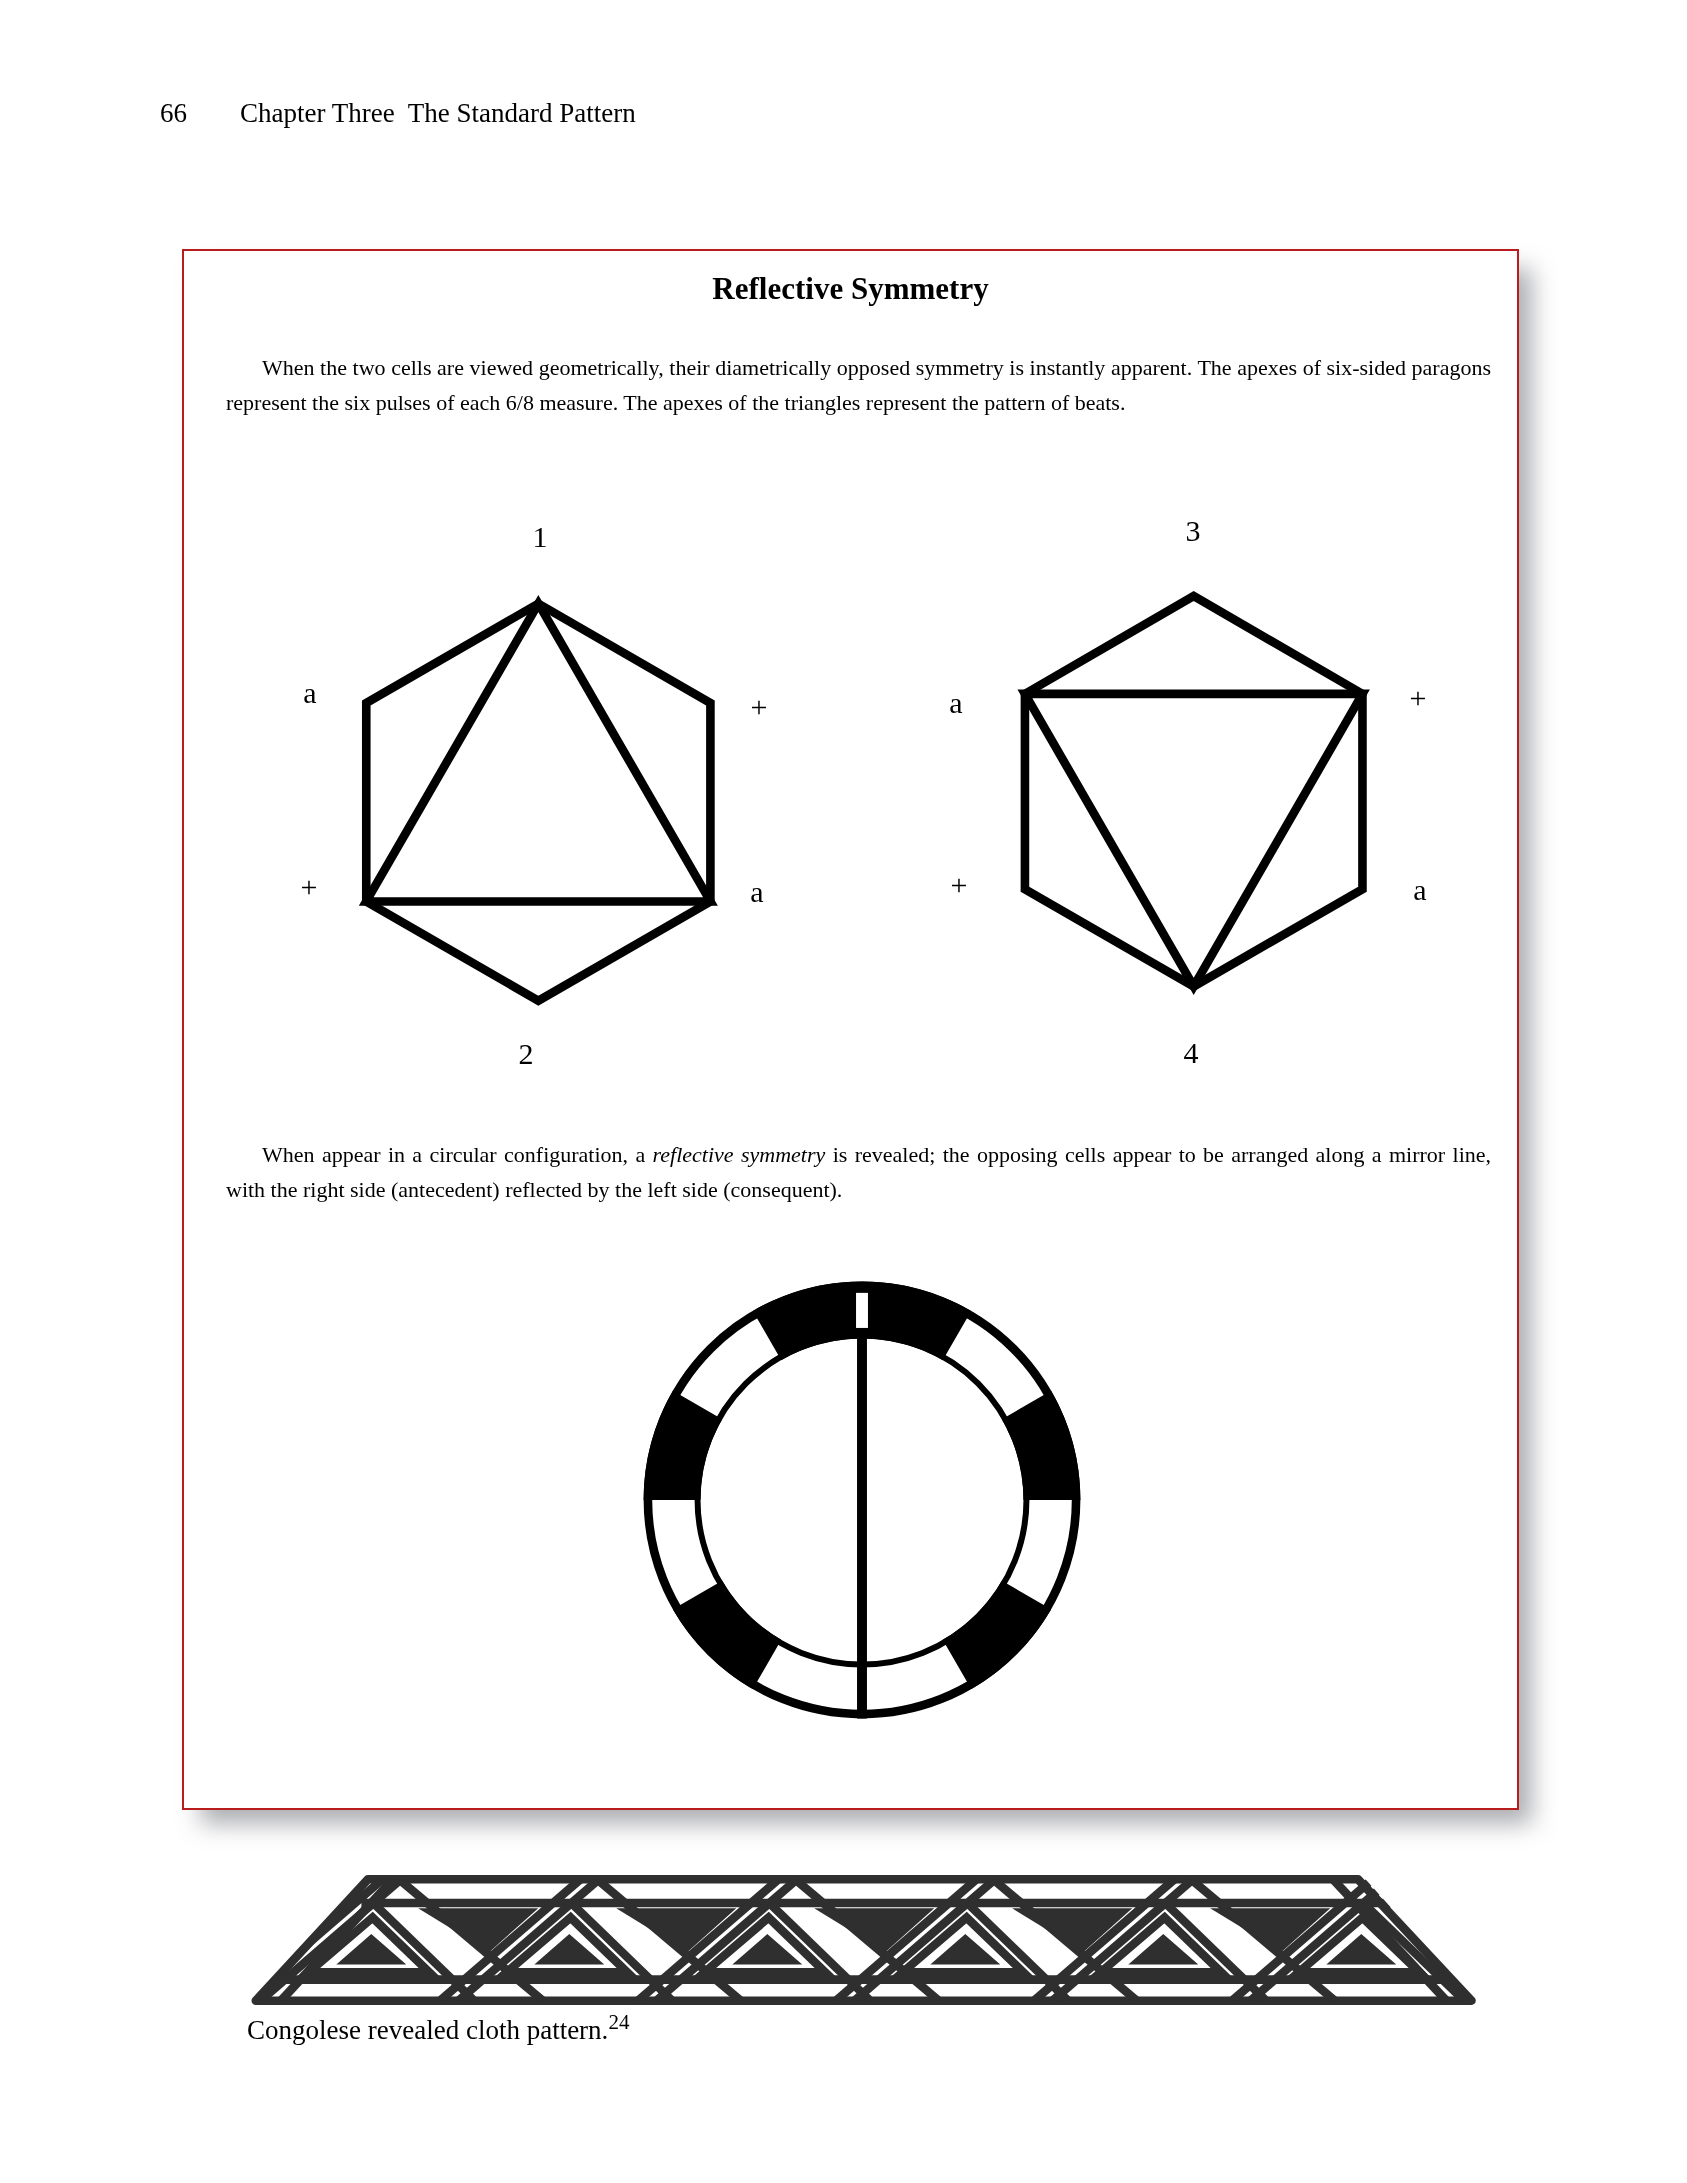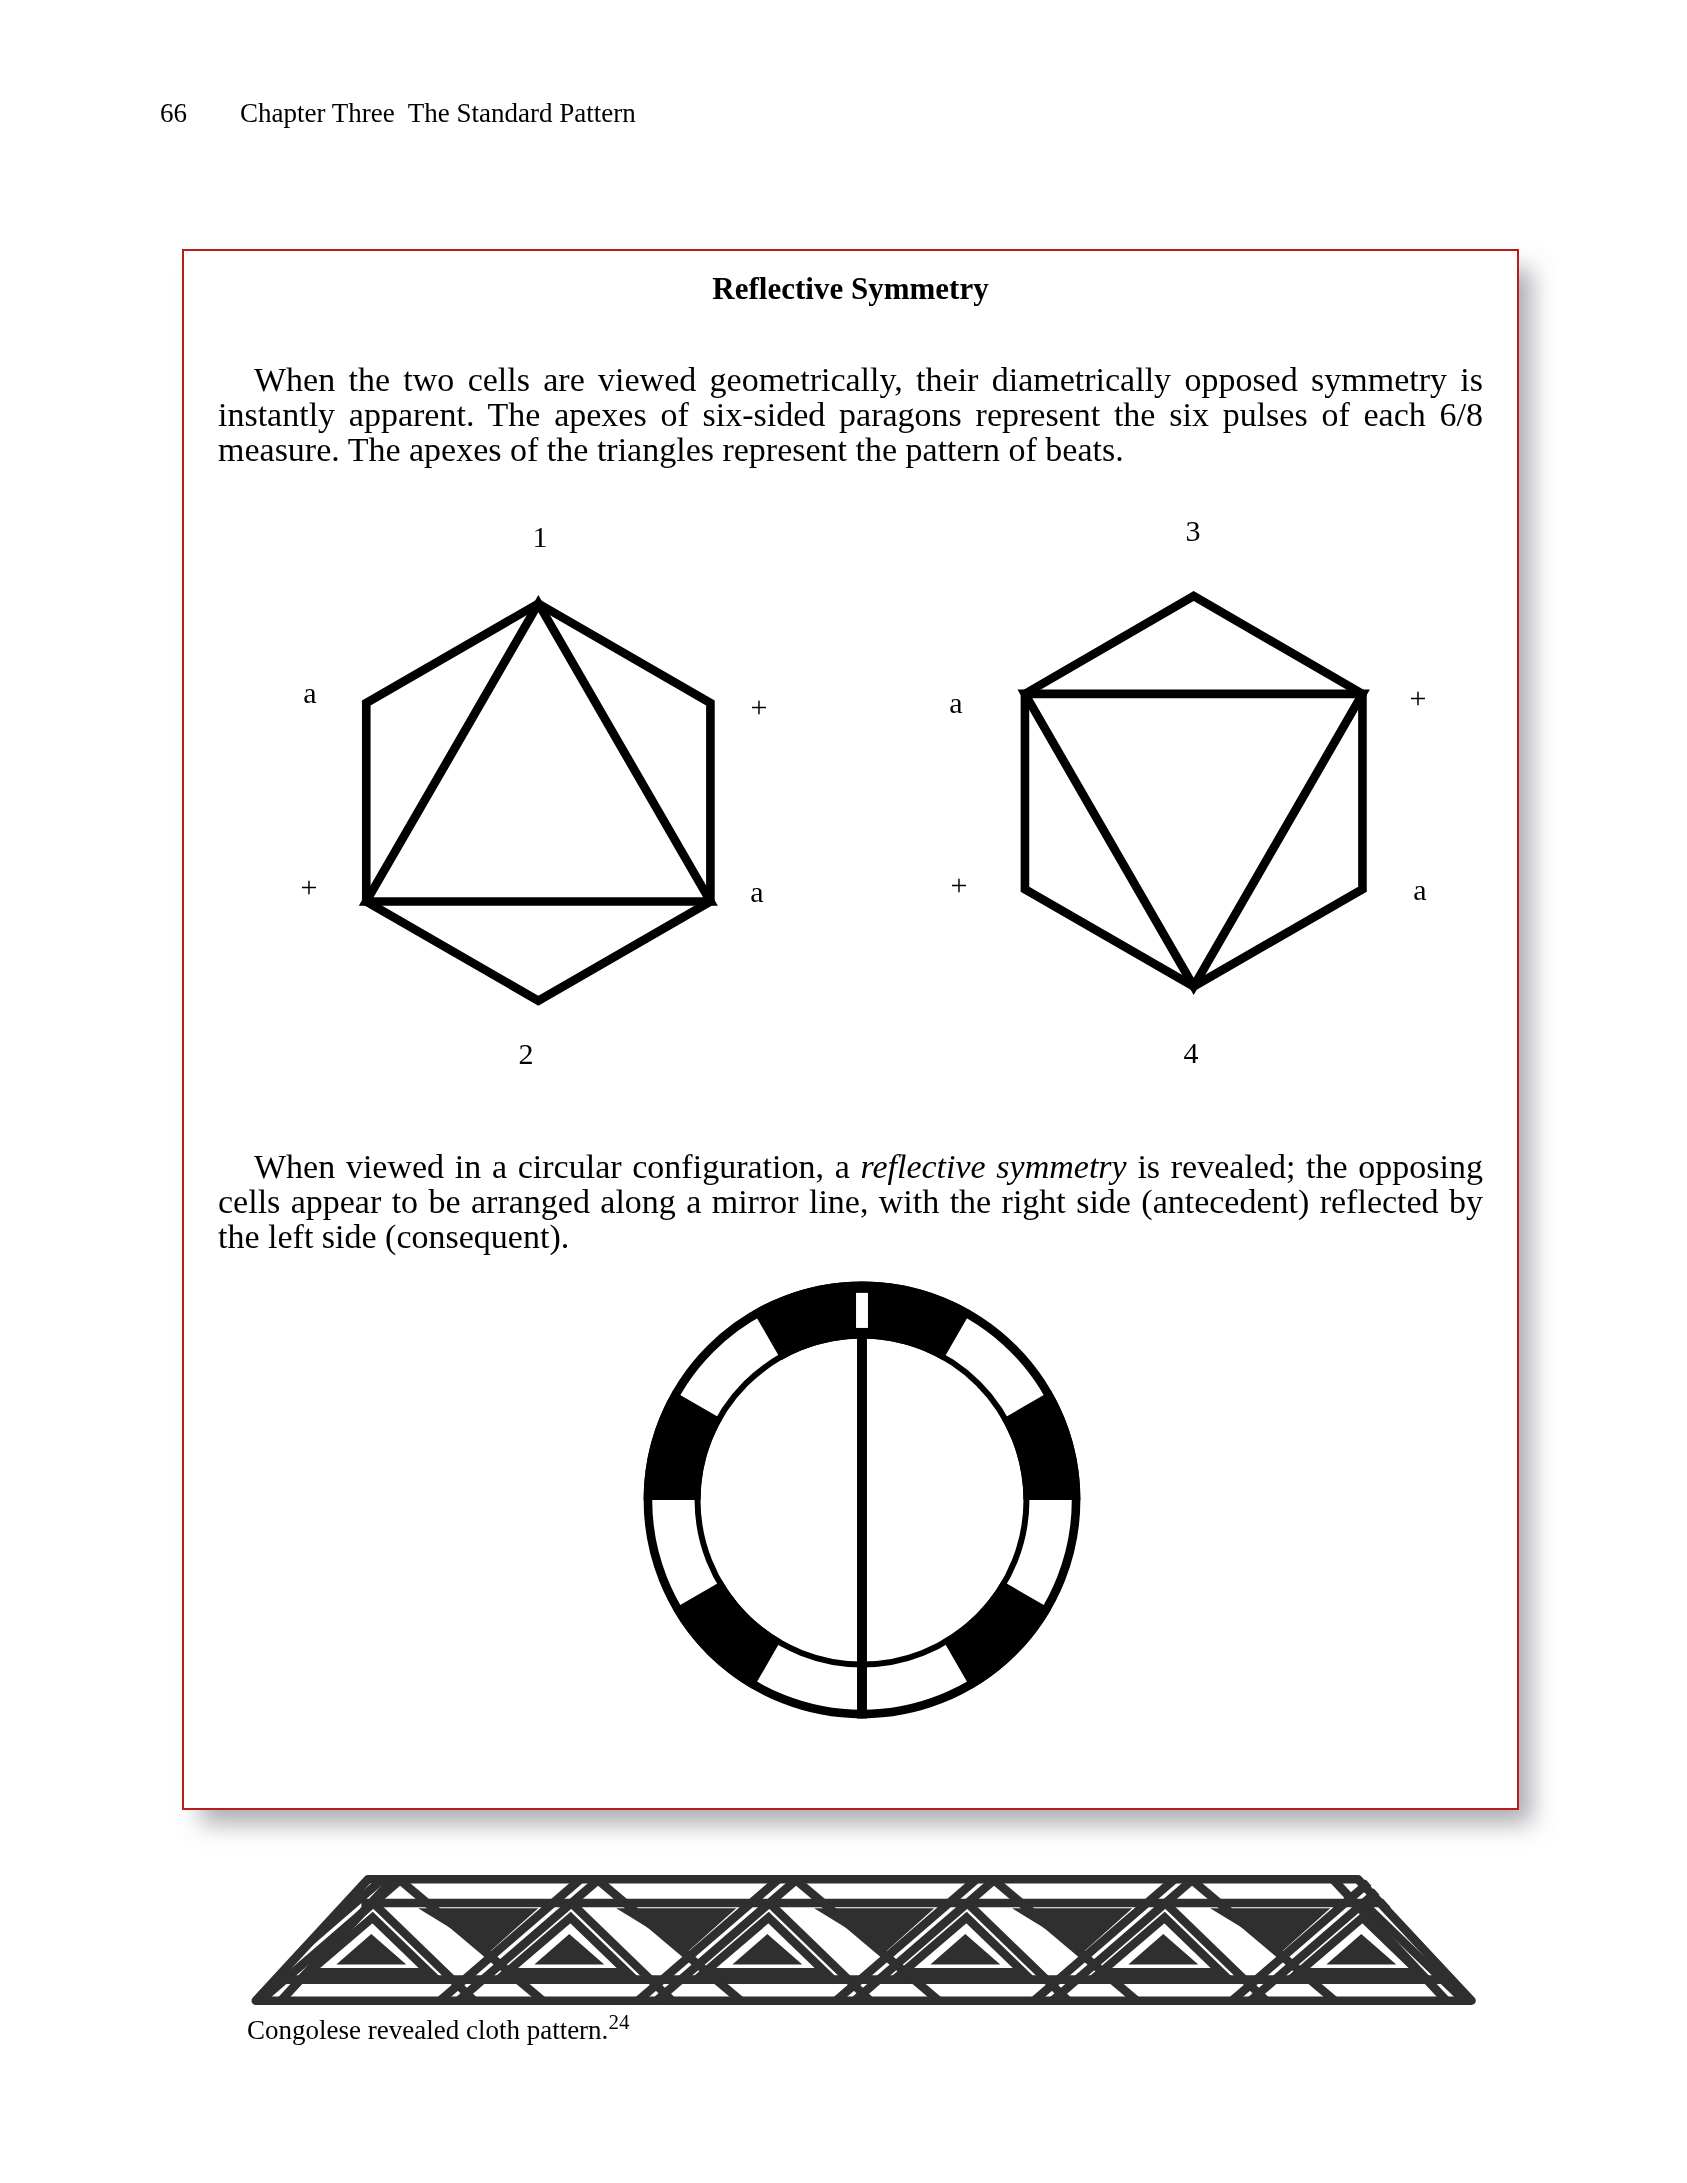--- a/index.html
+++ b/index.html
@@ -24,22 +24,22 @@
     background:#fff;
     border:2px solid #b91c1c;
     box-shadow:16px 17px 22.5px -2.6px rgba(90,92,100,0.5);
     box-sizing:border-box;
   }
   #panel-title{
     position:absolute;left:0;right:0;top:20px;
     text-align:center;font-size:31px;font-weight:bold;
   }
   .body-par{
-    position:absolute;left:34px;width:1265px;
-    font-size:34px;line-height:35px;
+    position:absolute;left:42px;width:1265px;
+    font-size:22px;line-height:35px;
     text-align:justify;text-indent:36px;
   }
   #paragraph-1{top:77px;}
   #paragraph-2{top:864px;}
   #paragraph-2 .ital{font-style:italic;}
   
   .fig-svg{position:absolute;overflow:visible;}
   .fig-label{
     position:absolute;font-size:30px;line-height:30px;
     transform:translate(-50%,-50%);white-space:nowrap;
@@ -56,21 +56,21 @@
 
 <div id="page">
 
   <div id="running-head"><span class="pageno">66</span><span>Chapter Three  The Standard Pattern</span></div>
 
   <div id="panel">
     <div id="panel-title">Reflective Symmetry</div>
 
     <p id="paragraph-1" class="body-par">When the two cells are viewed geometrically, their diametrically opposed symmetry is instantly apparent. The apexes of six-sided paragons represent the six pulses of each 6/8 measure. The apexes of the triangles represent the pattern of beats.</p>
 
-    <p id="paragraph-2" class="body-par"><span>When viewed in a circular configuration, a </span><span class="ital">reflective symmetry</span><span> is revealed; the opposing cells appear to be arranged along a mirror line, with the right side (antecedent) reflected by the left side (consequent).</span></p>
+    <p id="paragraph-2" class="body-par"><span>When appear in a circular configuration, a </span><span class="ital">reflective symmetry</span><span> is revealed; the opposing cells appear to be arranged along a mirror line, with the right side (antecedent) reflected by the left side (consequent).</span></p>
   </div>
 
   <svg class="fig-svg" style="left:344px;top:595px;" width="364" height="417" viewBox="0 0 550 630">
     <polygon points="274,13 534,163 534,463 274,613 14,463 14,163" fill="none" stroke="#000" stroke-width="13" stroke-linejoin="miter"></polygon>
     <polygon points="274,13 14,463 534,463" fill="none" stroke="#000" stroke-width="13" stroke-linejoin="miter"></polygon>
   </svg>
   <div class="fig-label" style="left:527px;top:537px;">1</div>
   <div class="fig-label" style="left:513px;top:1054px;">2</div>
   <div class="fig-label" style="left:297px;top:693px;">a</div>
   <div class="fig-label" style="left:746px;top:707px;">+</div>

